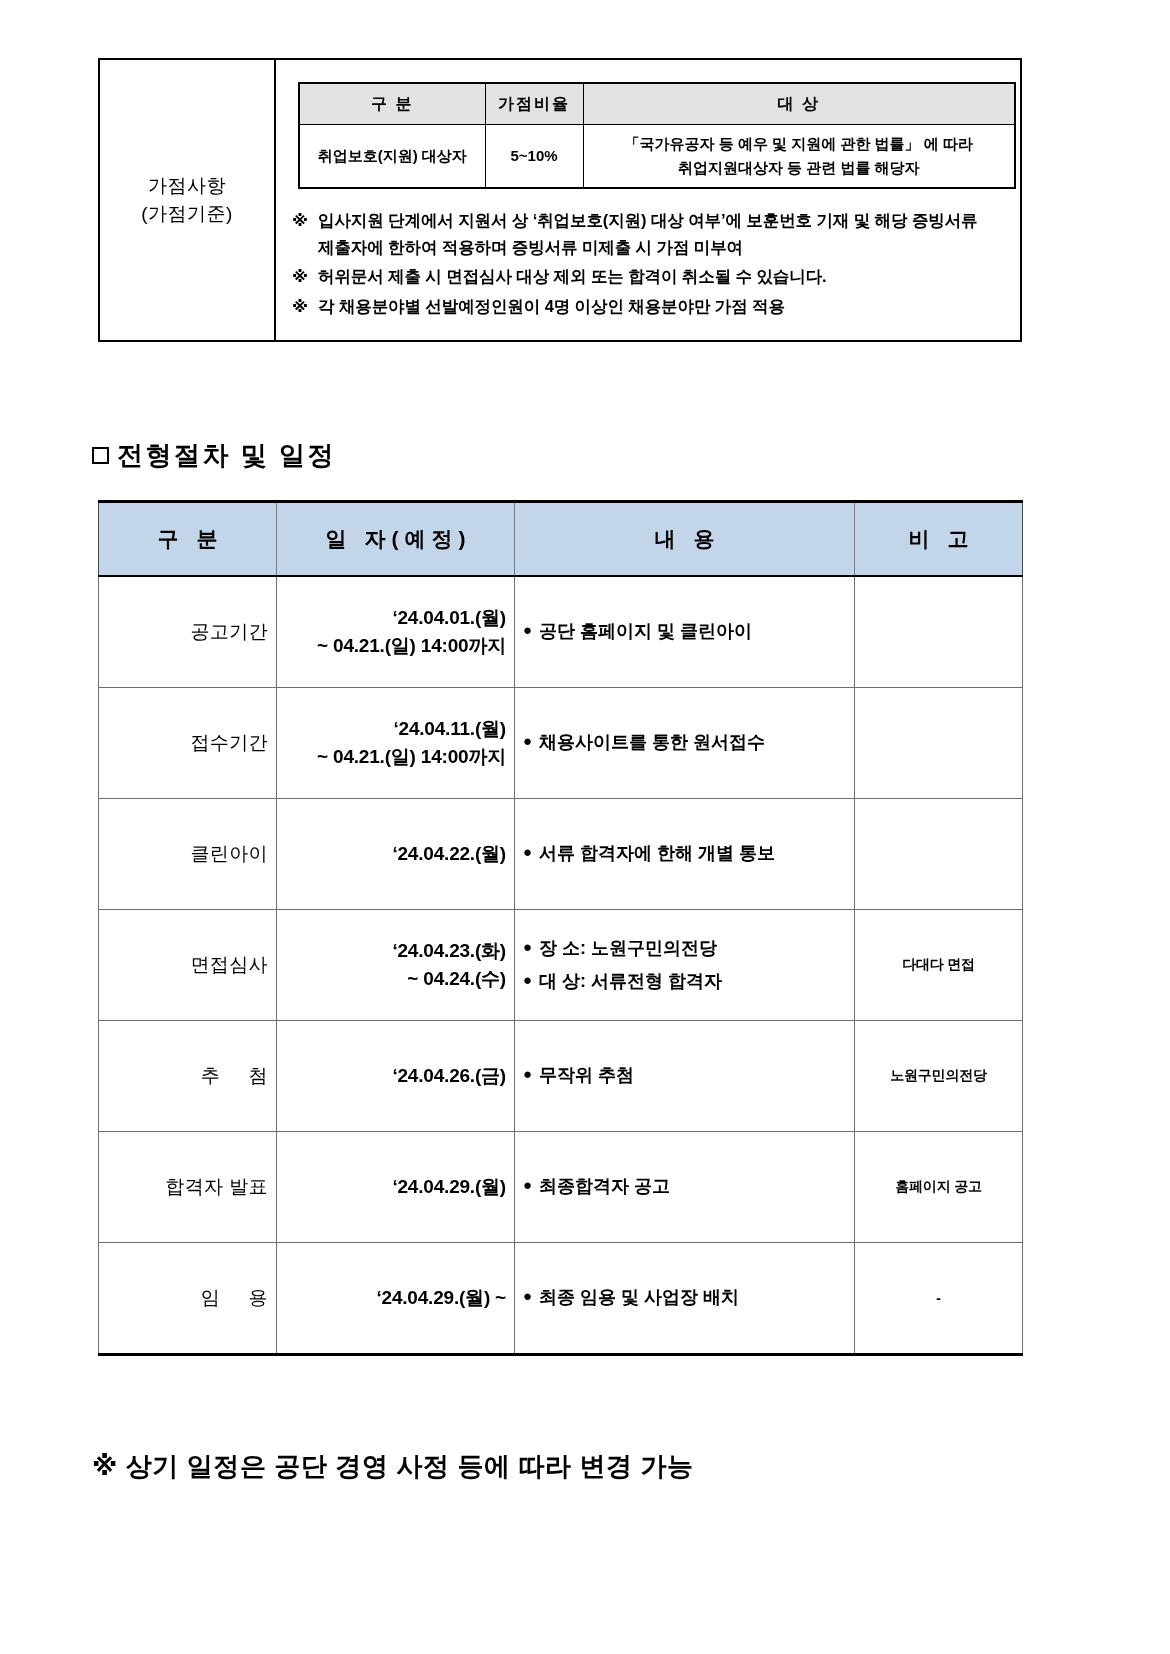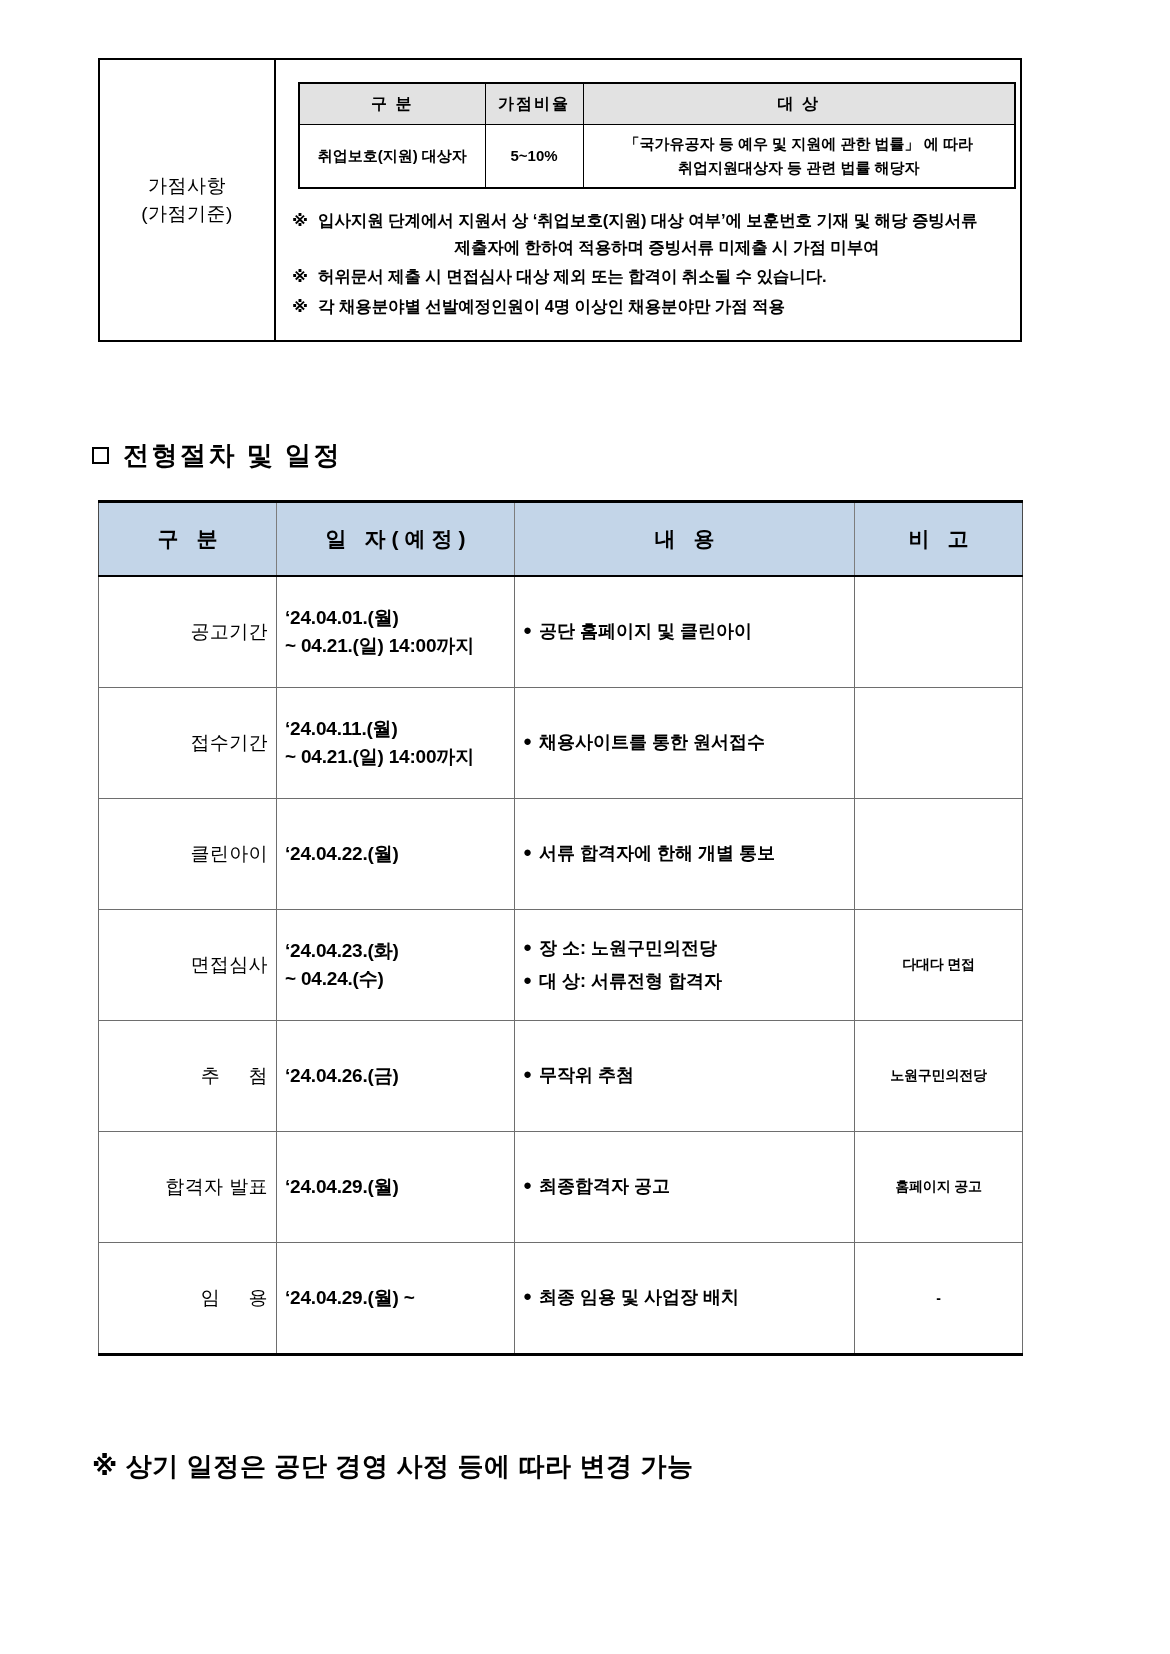--- a/index.html
+++ b/index.html
@@ -104,35 +104,34 @@
     margin-bottom: 3px;
     letter-spacing: -0.1px;
   }
   .note-list li .mark {
     position: absolute;
     left: 0;
     top: 0;
   }
   .note-list li .cont-line {
     display: block;
-    text-align: center;
   }
 
   
   .section-heading {
     position: absolute;
     left: 92px;
     top: 438px;
     font-family: "Liberation Sans", "DejaVu Sans", sans-serif;
     font-size: 26px;
     font-weight: bold;
     letter-spacing: 2.5px;
     display: flex;
     align-items: center;
-    gap: 14px;
+    gap: 8px;
     white-space: nowrap;
   }
   .section-heading .box-glyph {
     display: inline-block;
     width: 17px;
     height: 17px;
     border: 2px solid #000;
     box-sizing: border-box;
   }
 
@@ -181,21 +180,21 @@
   }
   table.schedule tr:last-child td { border-bottom: none; margin-left: 20px; }
 
   td.cell-gubun {
     text-align: right;
     font-size: 19px;
     letter-spacing: 0.4px;
     white-space: pre;
   }
   td.cell-date {
-    text-align: left;
+    text-align: right;
     font-family: "Liberation Serif", "DejaVu Serif", serif;
     font-size: 19px;
     font-weight: bold;
     line-height: 1.5;
     white-space: pre-line;
     letter-spacing: -0.2px;
   }
   td.cell-content {
     text-align: left;
     padding-left: 14px;

